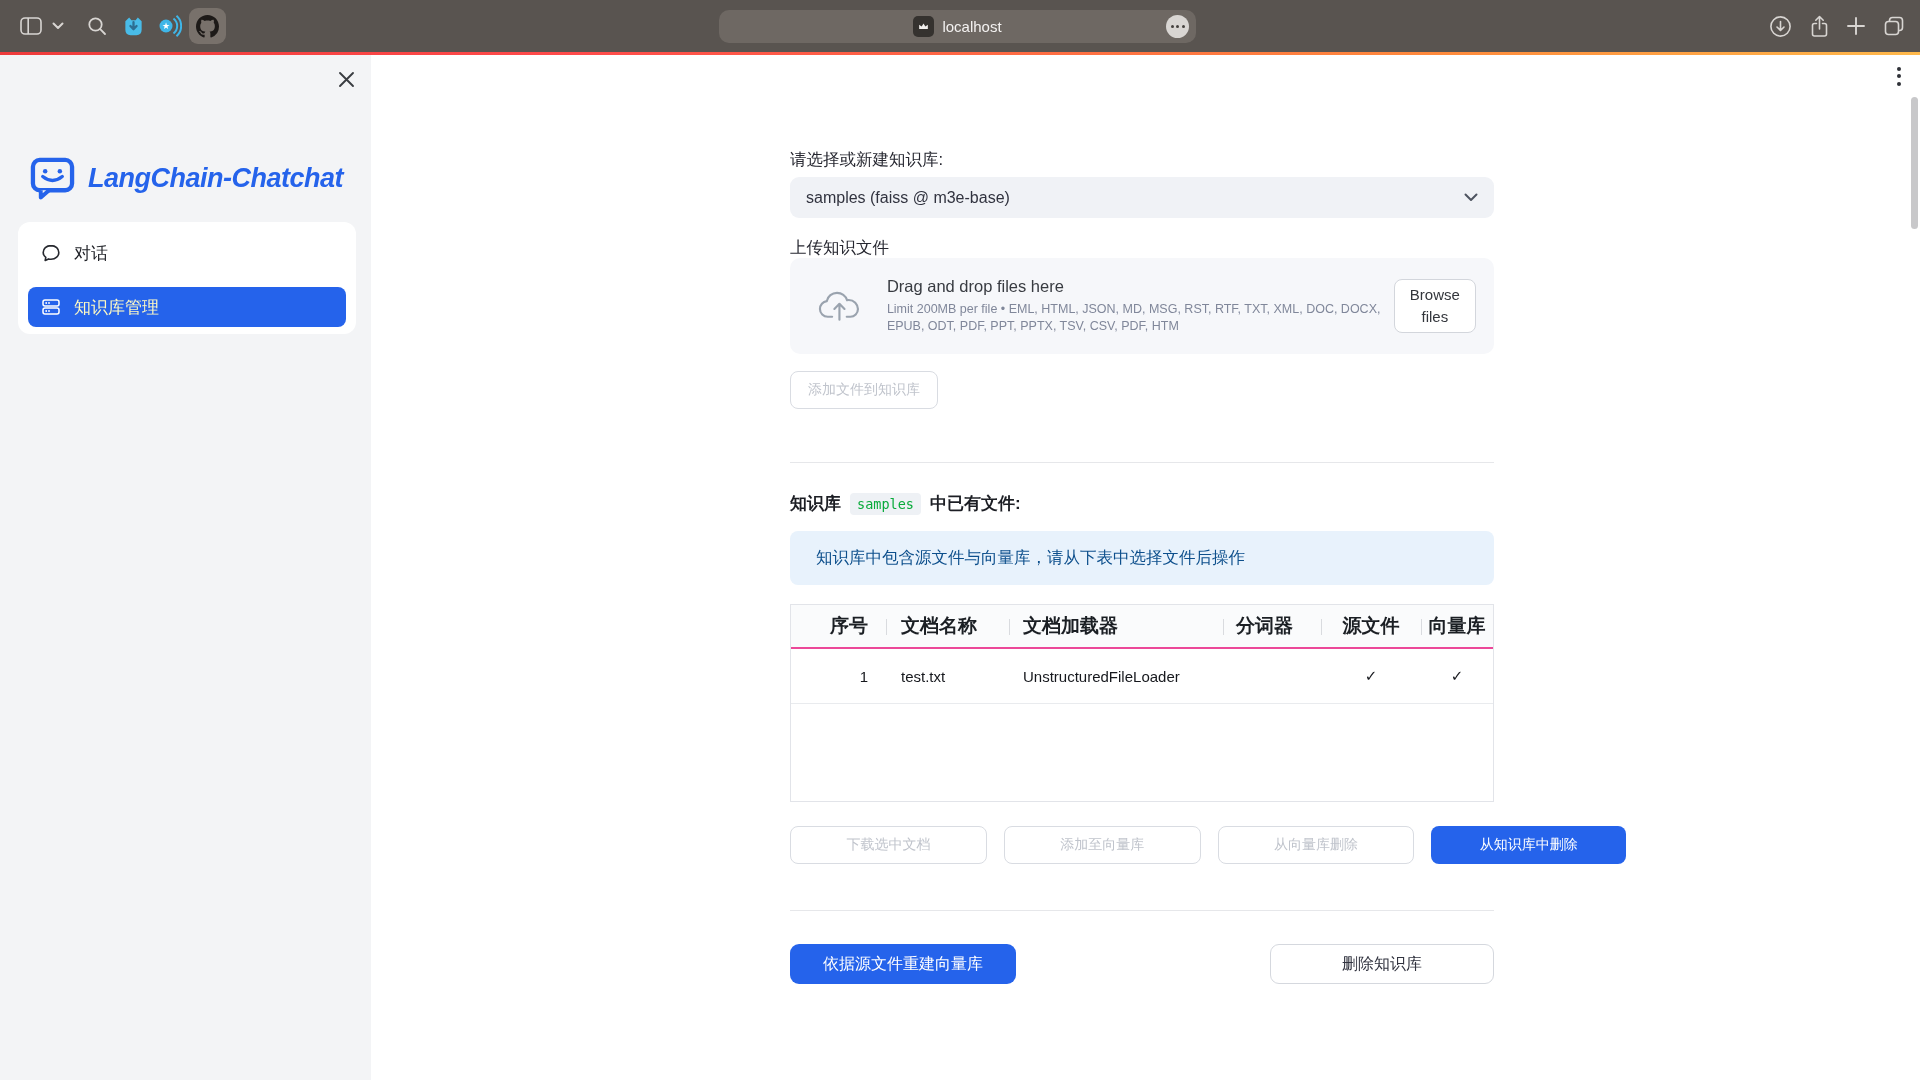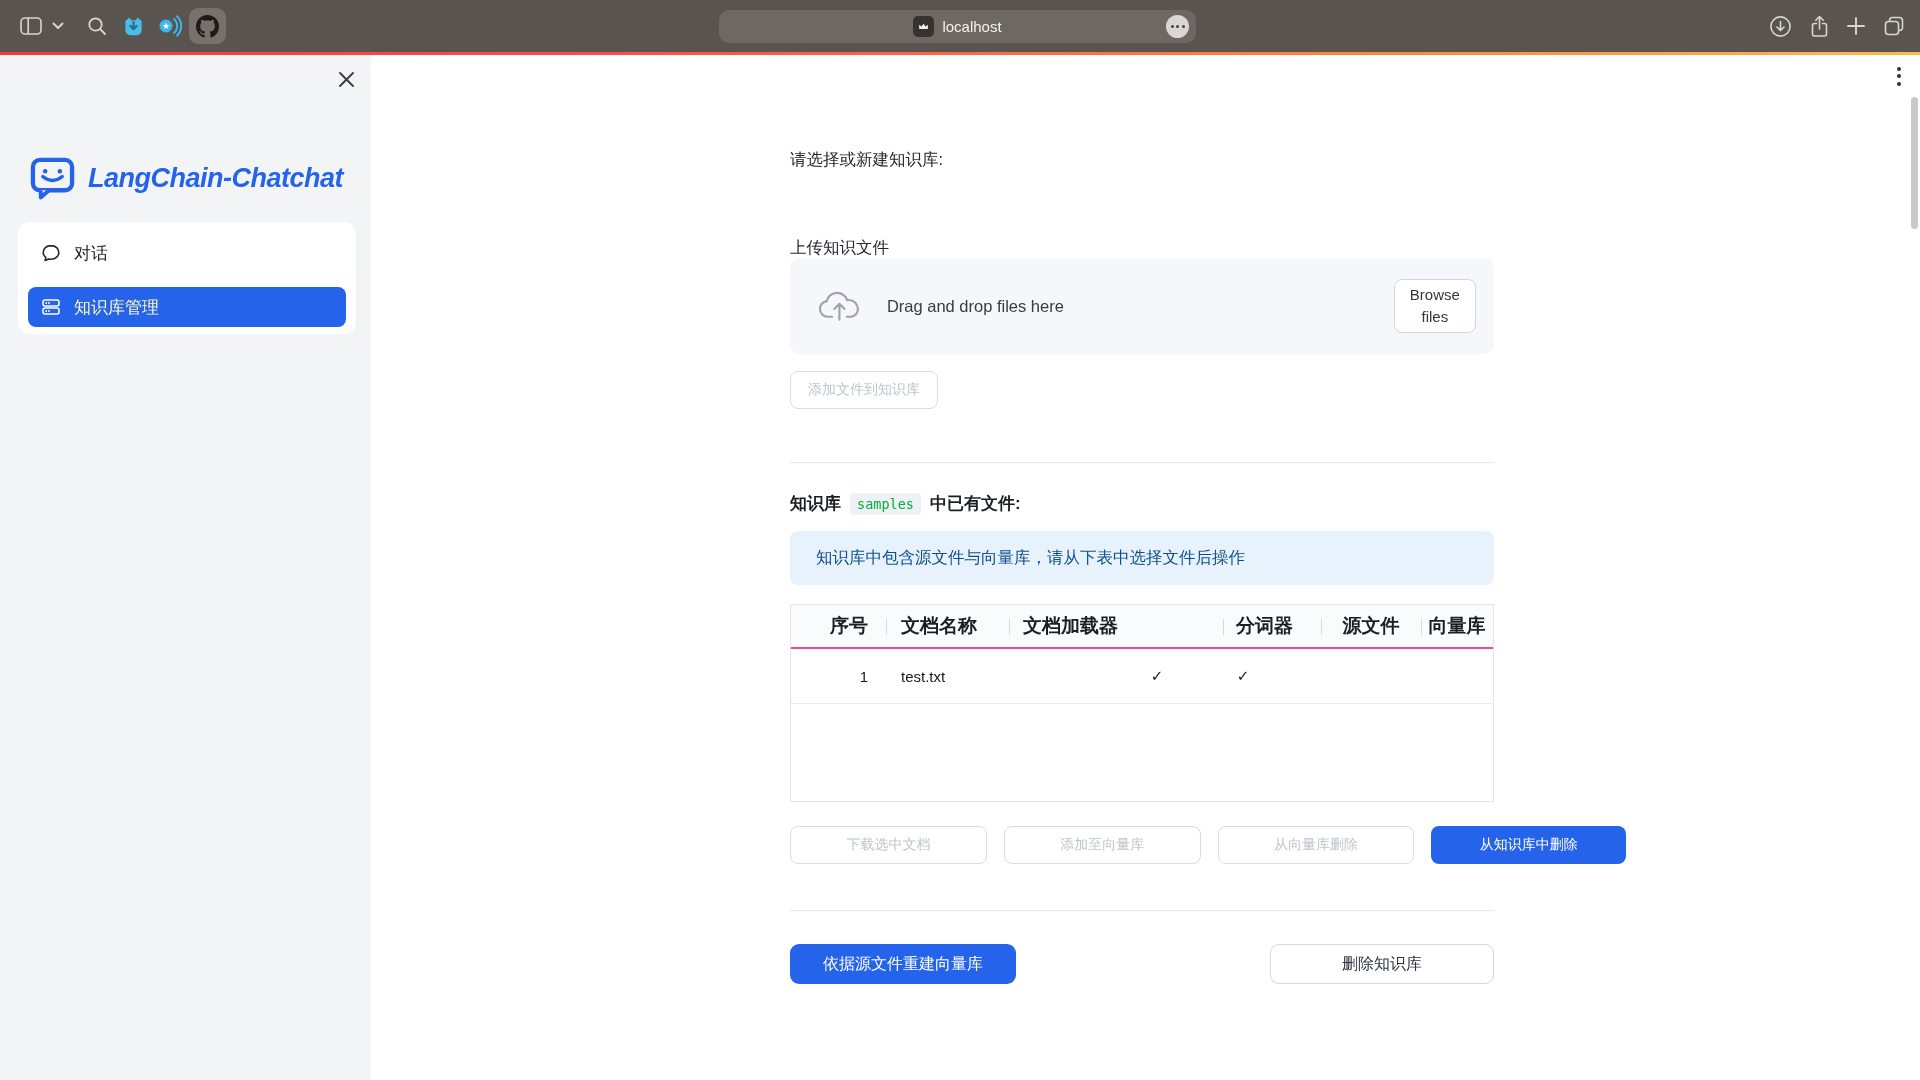--- a/index.html
+++ b/index.html
@@ -210,30 +210,39 @@
 <div class="kebab">
     <i></i>
     <i></i>
     <i></i>
   </div>
 <div class="scroll-thumb"></div>
 
 <div class="content">
   <div class="field-label lbl-select">请选择或新建知识库:</div>
 
+  <div class="selectbox">
+    <span>samples (faiss @ m3e-base)</span>
+    <span class="chev">
+      <svg width="14" height="9" viewBox="0 0 14 9">
+          <path d="M1.5 1.5 L7 7 L12.5 1.5" fill="none" stroke="#4e5460" stroke-width="2" stroke-linecap="round" stroke-linejoin="round"></path>
+        </svg>
+    </span>
+  </div>
 
   <div class="field-label lbl-upload">上传知识文件</div>
 
   <div class="dropzone">
     <svg width="44" height="34" viewBox="0 0 44 34">
       <path d="M14.5 28 H10 C5.6 28 2 24.4 2 20 C2 15.9 5 12.5 9 12 C10 7 14.4 3.5 19.5 3.5 C24.3 3.5 28.4 6.6 29.8 11 C30.4 10.9 31 10.8 31.6 10.8 C36.8 10.8 41 15 41 20.2 C41 24.5 37.5 28 33.2 28 H29.5" fill="none" stroke="#9aa3ae" stroke-width="2.2" stroke-linecap="round"></path>
       <path d="M22 31 V15 M16.8 20 L22 14.8 L27.2 20" fill="none" stroke="#9aa3ae" stroke-width="2.2" stroke-linecap="round" stroke-linejoin="round"></path>
     </svg>
     <div class="dz-text">
       <div class="dz-title">Drag and drop files here</div>
+      <div class="dz-limit">Limit 200MB per file • EML, HTML, JSON, MD, MSG, RST, RTF, TXT, XML, DOC, DOCX, EPUB, ODT, PDF, PPT, PPTX, TSV, CSV, PDF, HTM</div>
     </div>
     <div class="browse-btn">Browse files</div>
   </div>
 
   <div class="btn disabled add-btn">添加文件到知识库</div>
 
   <hr class="divider hr1">
 
   <div class="kb-heading">
     <span>知识库</span>
@@ -248,20 +257,21 @@
       <div class="tc c0">序号</div>
       <div class="tc c1">文档名称</div>
       <div class="tc c2">文档加载器</div>
       <div class="tc c3">分词器</div>
       <div class="tc c4">源文件</div>
       <div class="tc c5">向量库</div>
     </div>
     <div class="t-row">
       <div class="tc c0">1</div>
       <div class="tc c1">test.txt</div>
+      <div class="tc c2">UnstructuredFileLoader</div>
       <div class="tc c3"></div>
       <div class="tc c4">✓</div>
       <div class="tc c5">✓</div>
     </div>
   </div>
 
   <div class="actions">
     <div class="btn disabled">下载选中文档</div>
     <div class="btn disabled">添加至向量库</div>
     <div class="btn disabled">从向量库删除</div>

